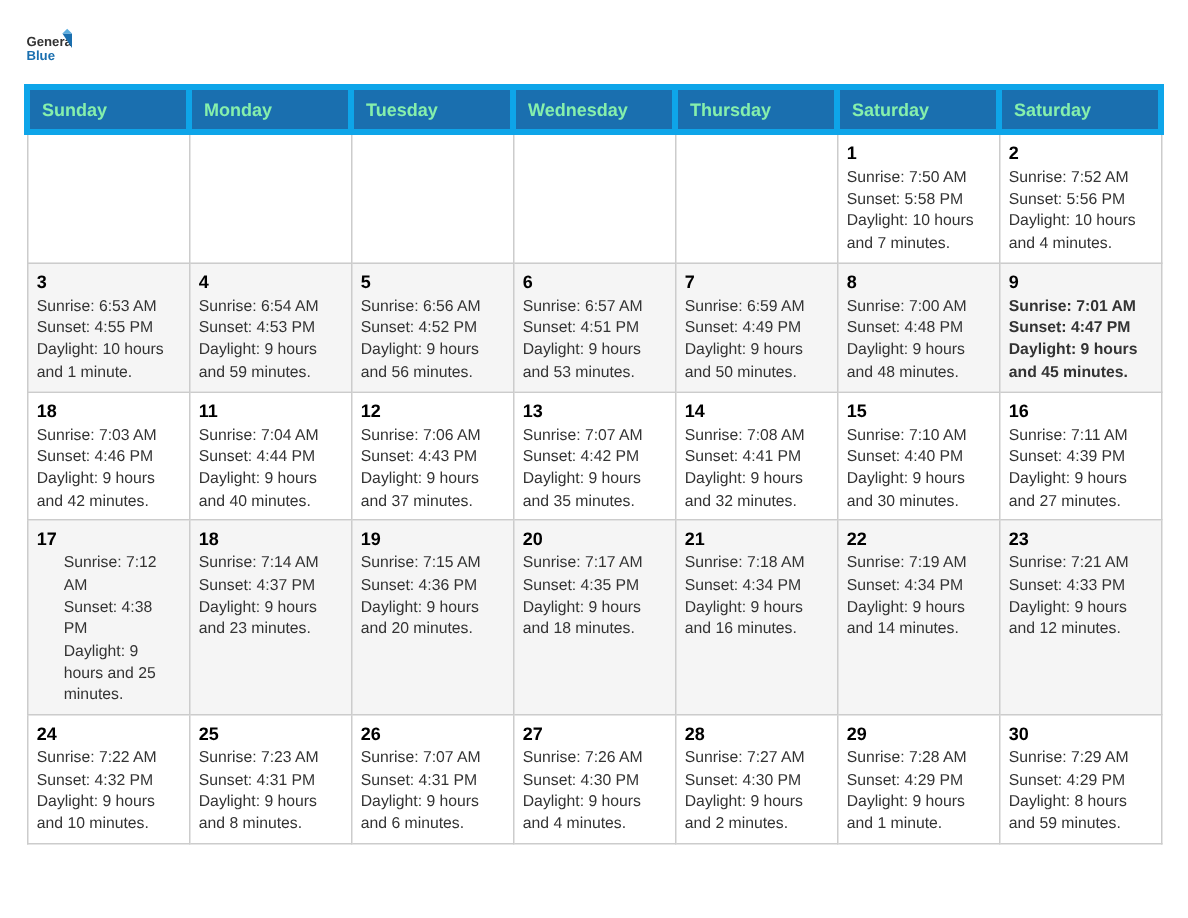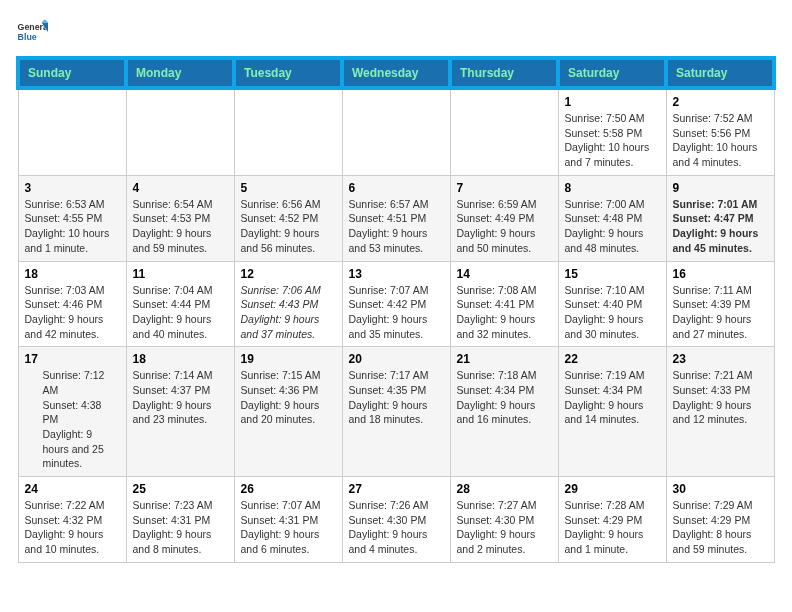--- a/index.html
+++ b/index.html
@@ -182,21 +182,21 @@
 Daylight: 9 hours and 42 minutes.</div>
         </td>
         <td>
           <span class="day-number">11</span>
           <div class="day-detail" style="white-space: pre-line;">Sunrise: 7:04 AM
 Sunset: 4:44 PM
 Daylight: 9 hours and 40 minutes.</div>
         </td>
         <td>
           <span class="day-number">12</span>
-          <div class="day-detail" style="white-space: pre-line; font-style: italic;">Sunrise: 7:06 AM
+          <div class="day-detail" style="white-space: pre-line;">Sunrise: 7:06 AM
 Sunset: 4:43 PM
 Daylight: 9 hours and 37 minutes.</div>
         </td>
         <td>
           <span class="day-number">13</span>
           <div class="day-detail" style="white-space: pre-line;">Sunrise: 7:07 AM
 Sunset: 4:42 PM
 Daylight: 9 hours and 35 minutes.</div>
         </td>
         <td>

